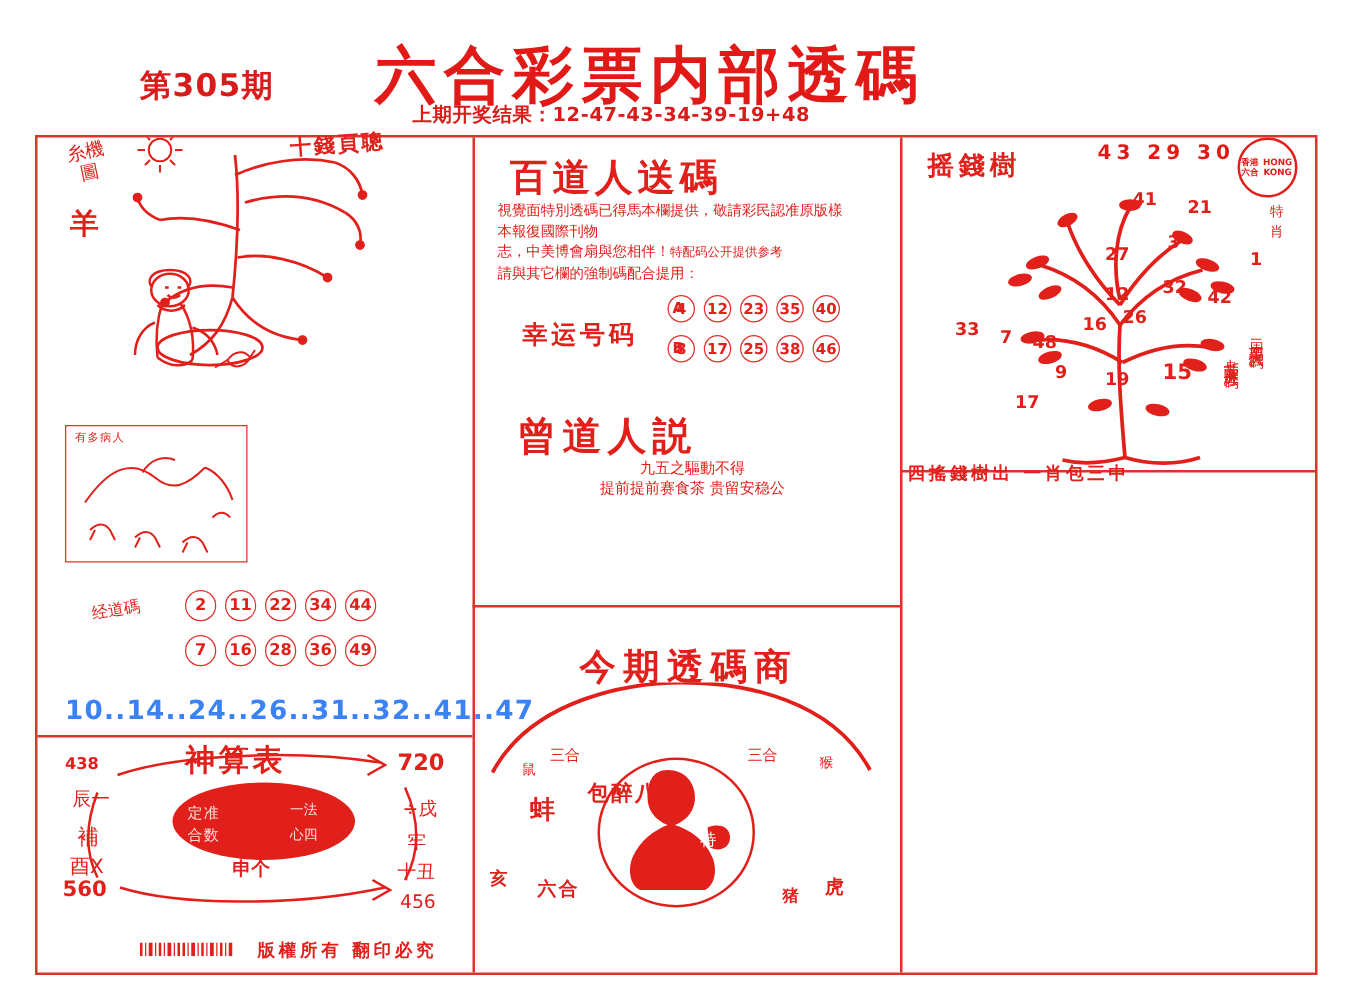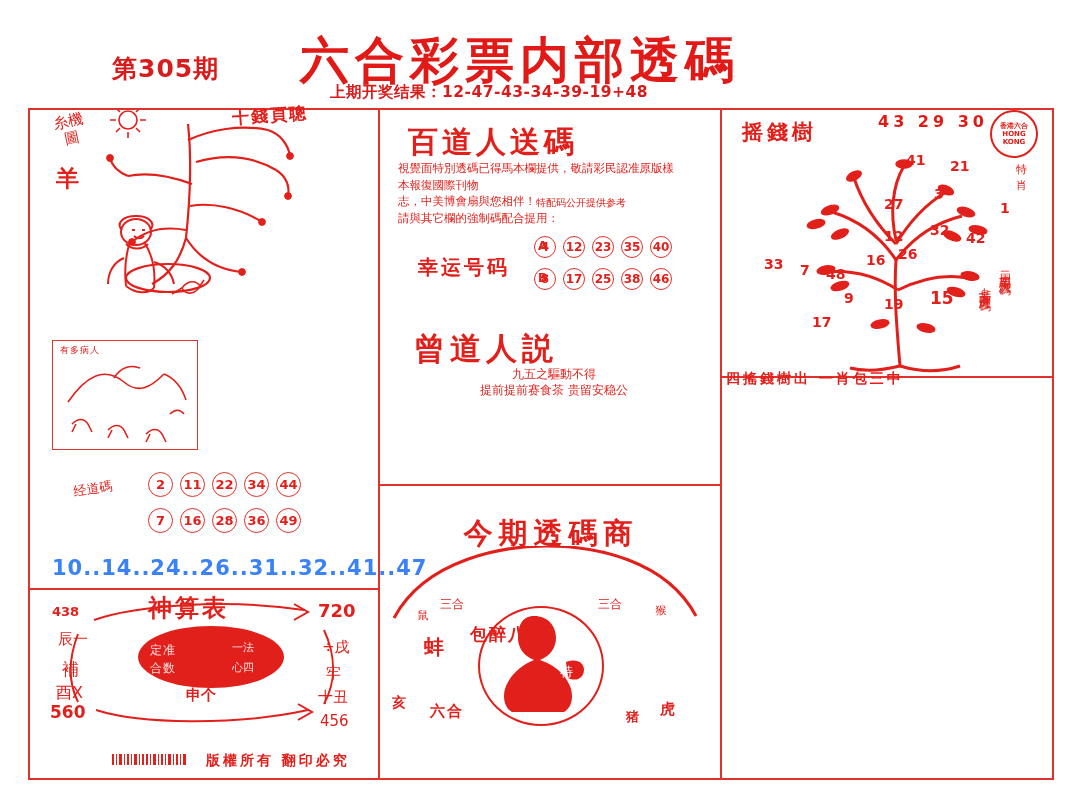--- a/index.html
+++ b/index.html
@@ -176,21 +176,21 @@
   
   .r-title{
     position:absolute;left:742px;top:118px;font-size:21px;font-weight:bold;letter-spacing:4px;
   }
   .r-nums-top{
     position:absolute;left:878px;top:112px;font-size:16px;font-weight:bold;letter-spacing:4px;
   }
   .hk-seal{
     position:absolute;left:990px;top:110px;width:44px;height:44px;
     border:2px solid #e2201b;border-radius:50%;
-    display:flex;flex-direction:column;align-items:center;justify-content:center;
+    display:flex;align-items:center;justify-content:center;
     font-size:7px;line-height:1.15;text-align:center;font-weight:bold;
   }
   .r-side-1{position:absolute;left:1016px;top:162px;font-size:11px;}
   .r-side-2{position:absolute;left:1016px;top:178px;font-size:11px;}
   .r-vtext-a{
     position:absolute;left:996px;top:262px;font-size:12px;writing-mode:vertical-rl;
     letter-spacing:2px;height:110px;
   }
   .r-vtext-b{
     position:absolute;left:976px;top:278px;font-size:12px;writing-mode:vertical-rl;

